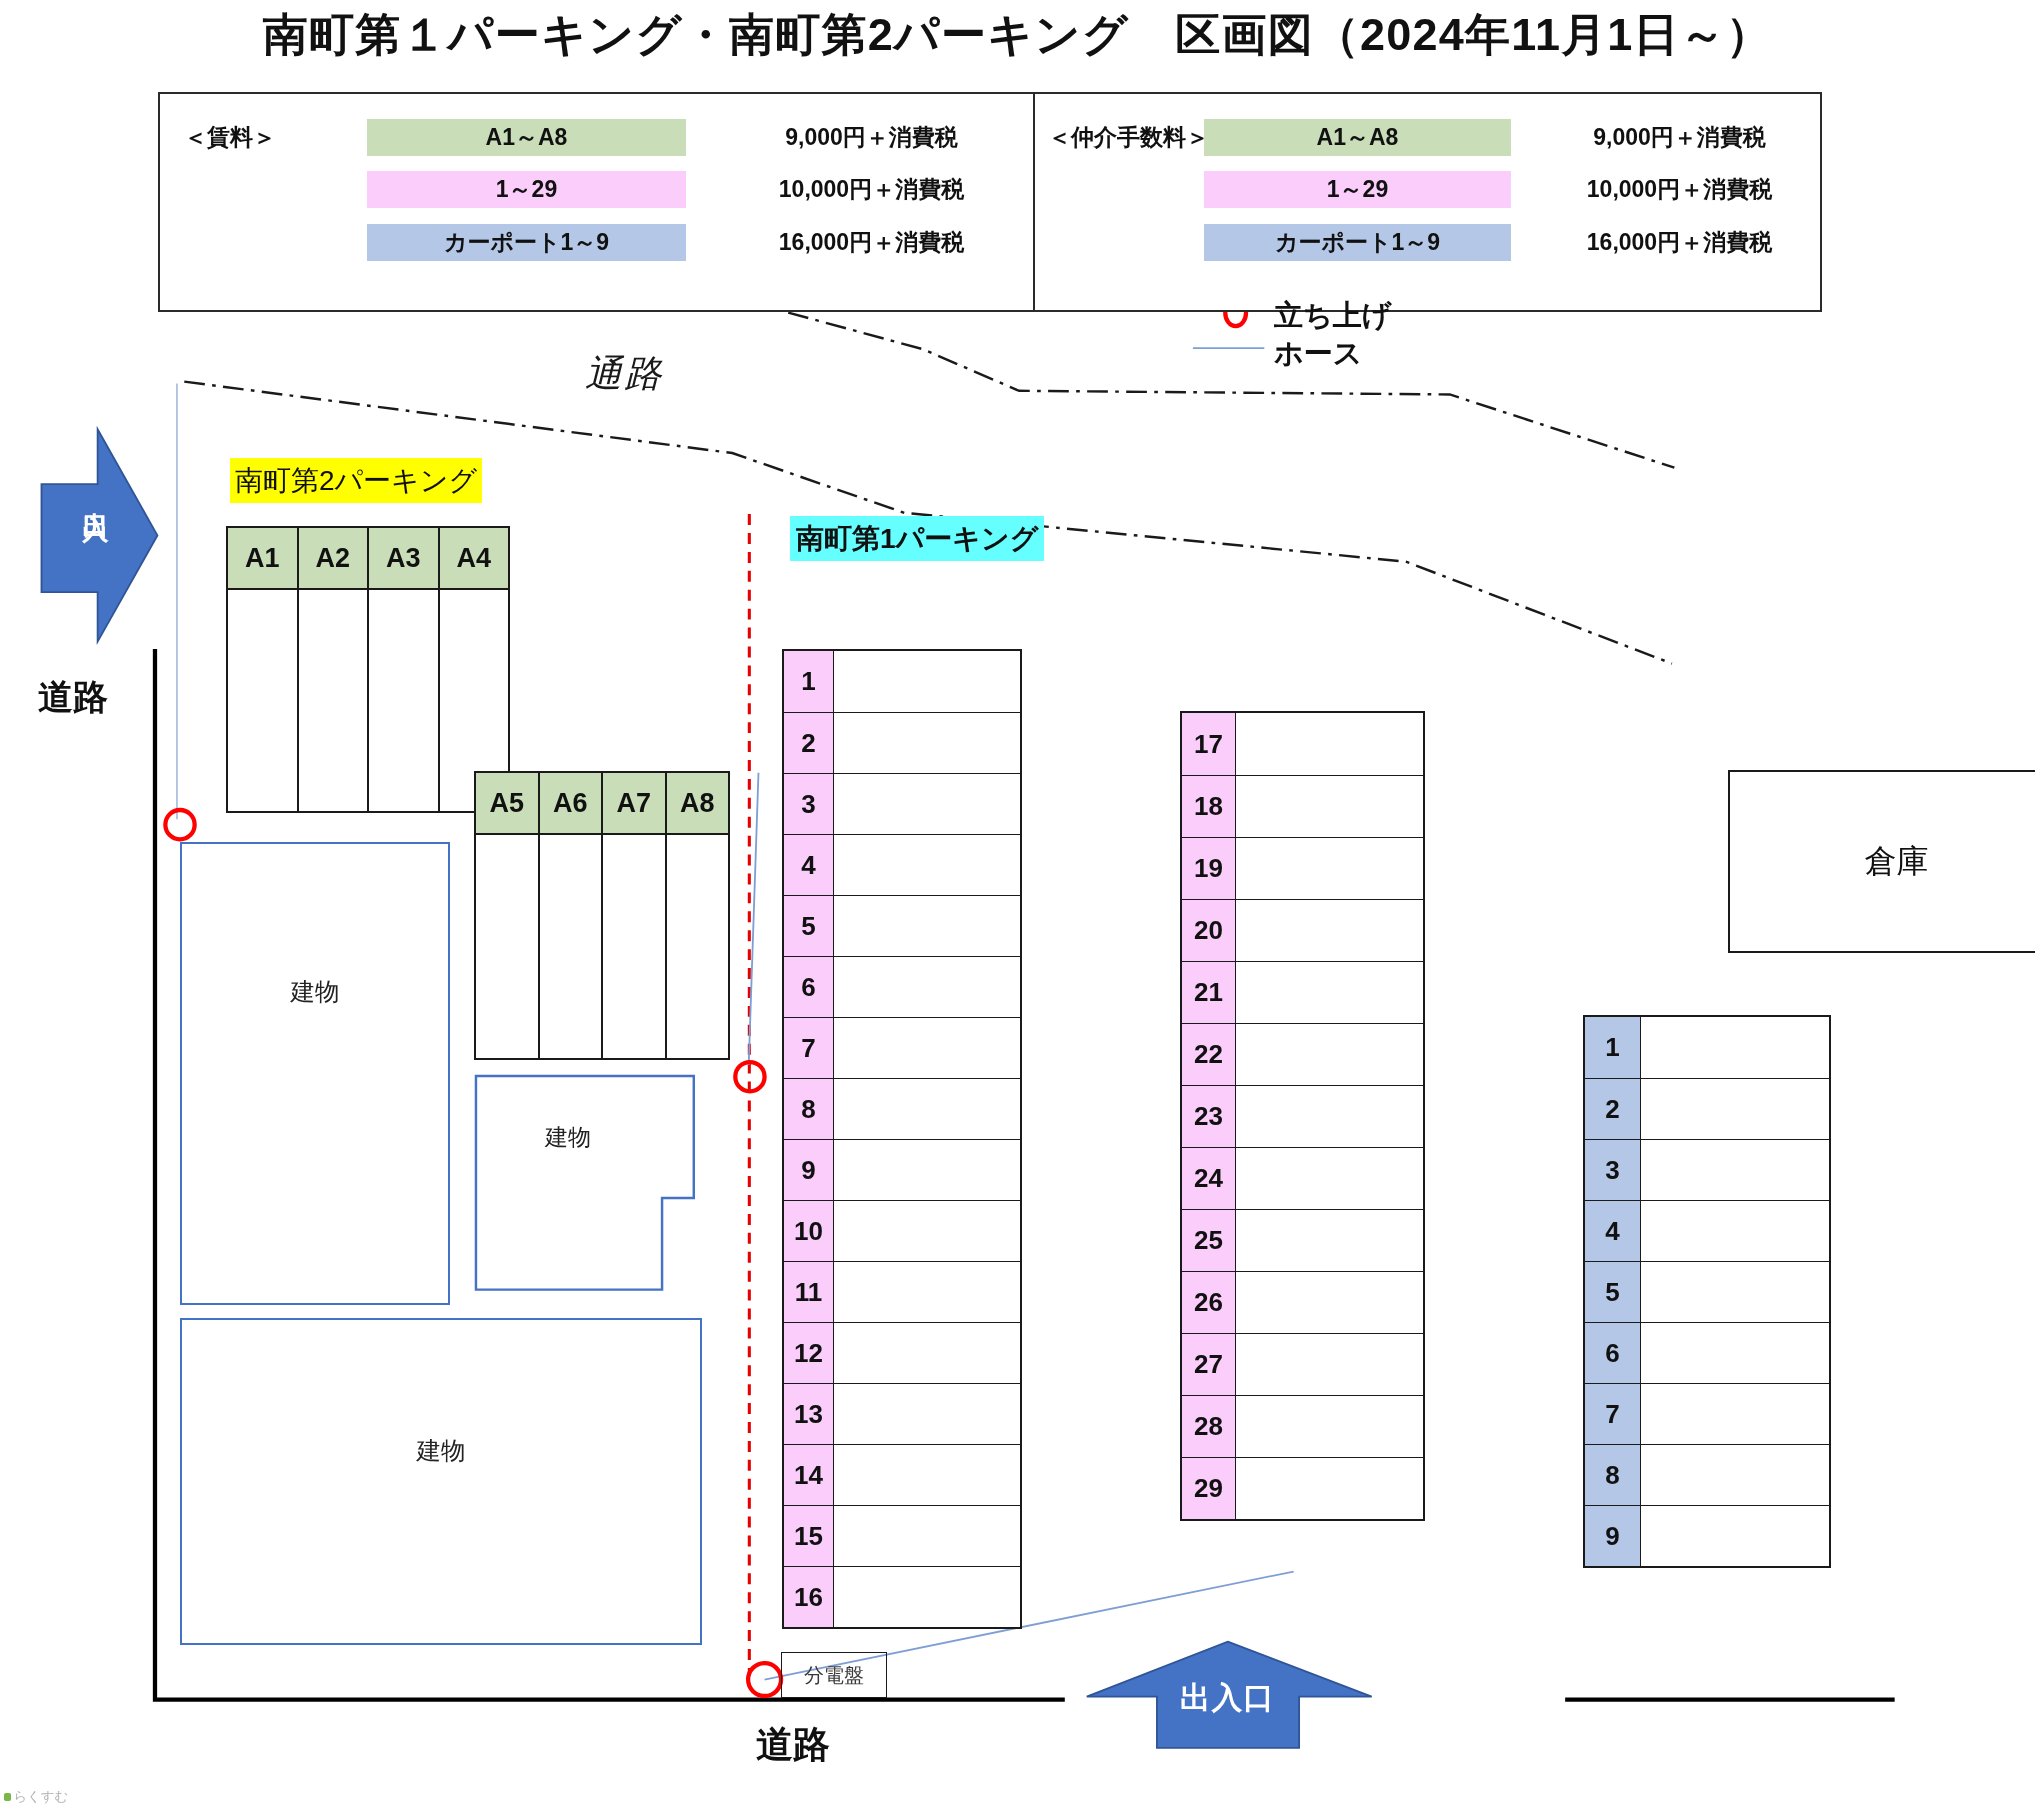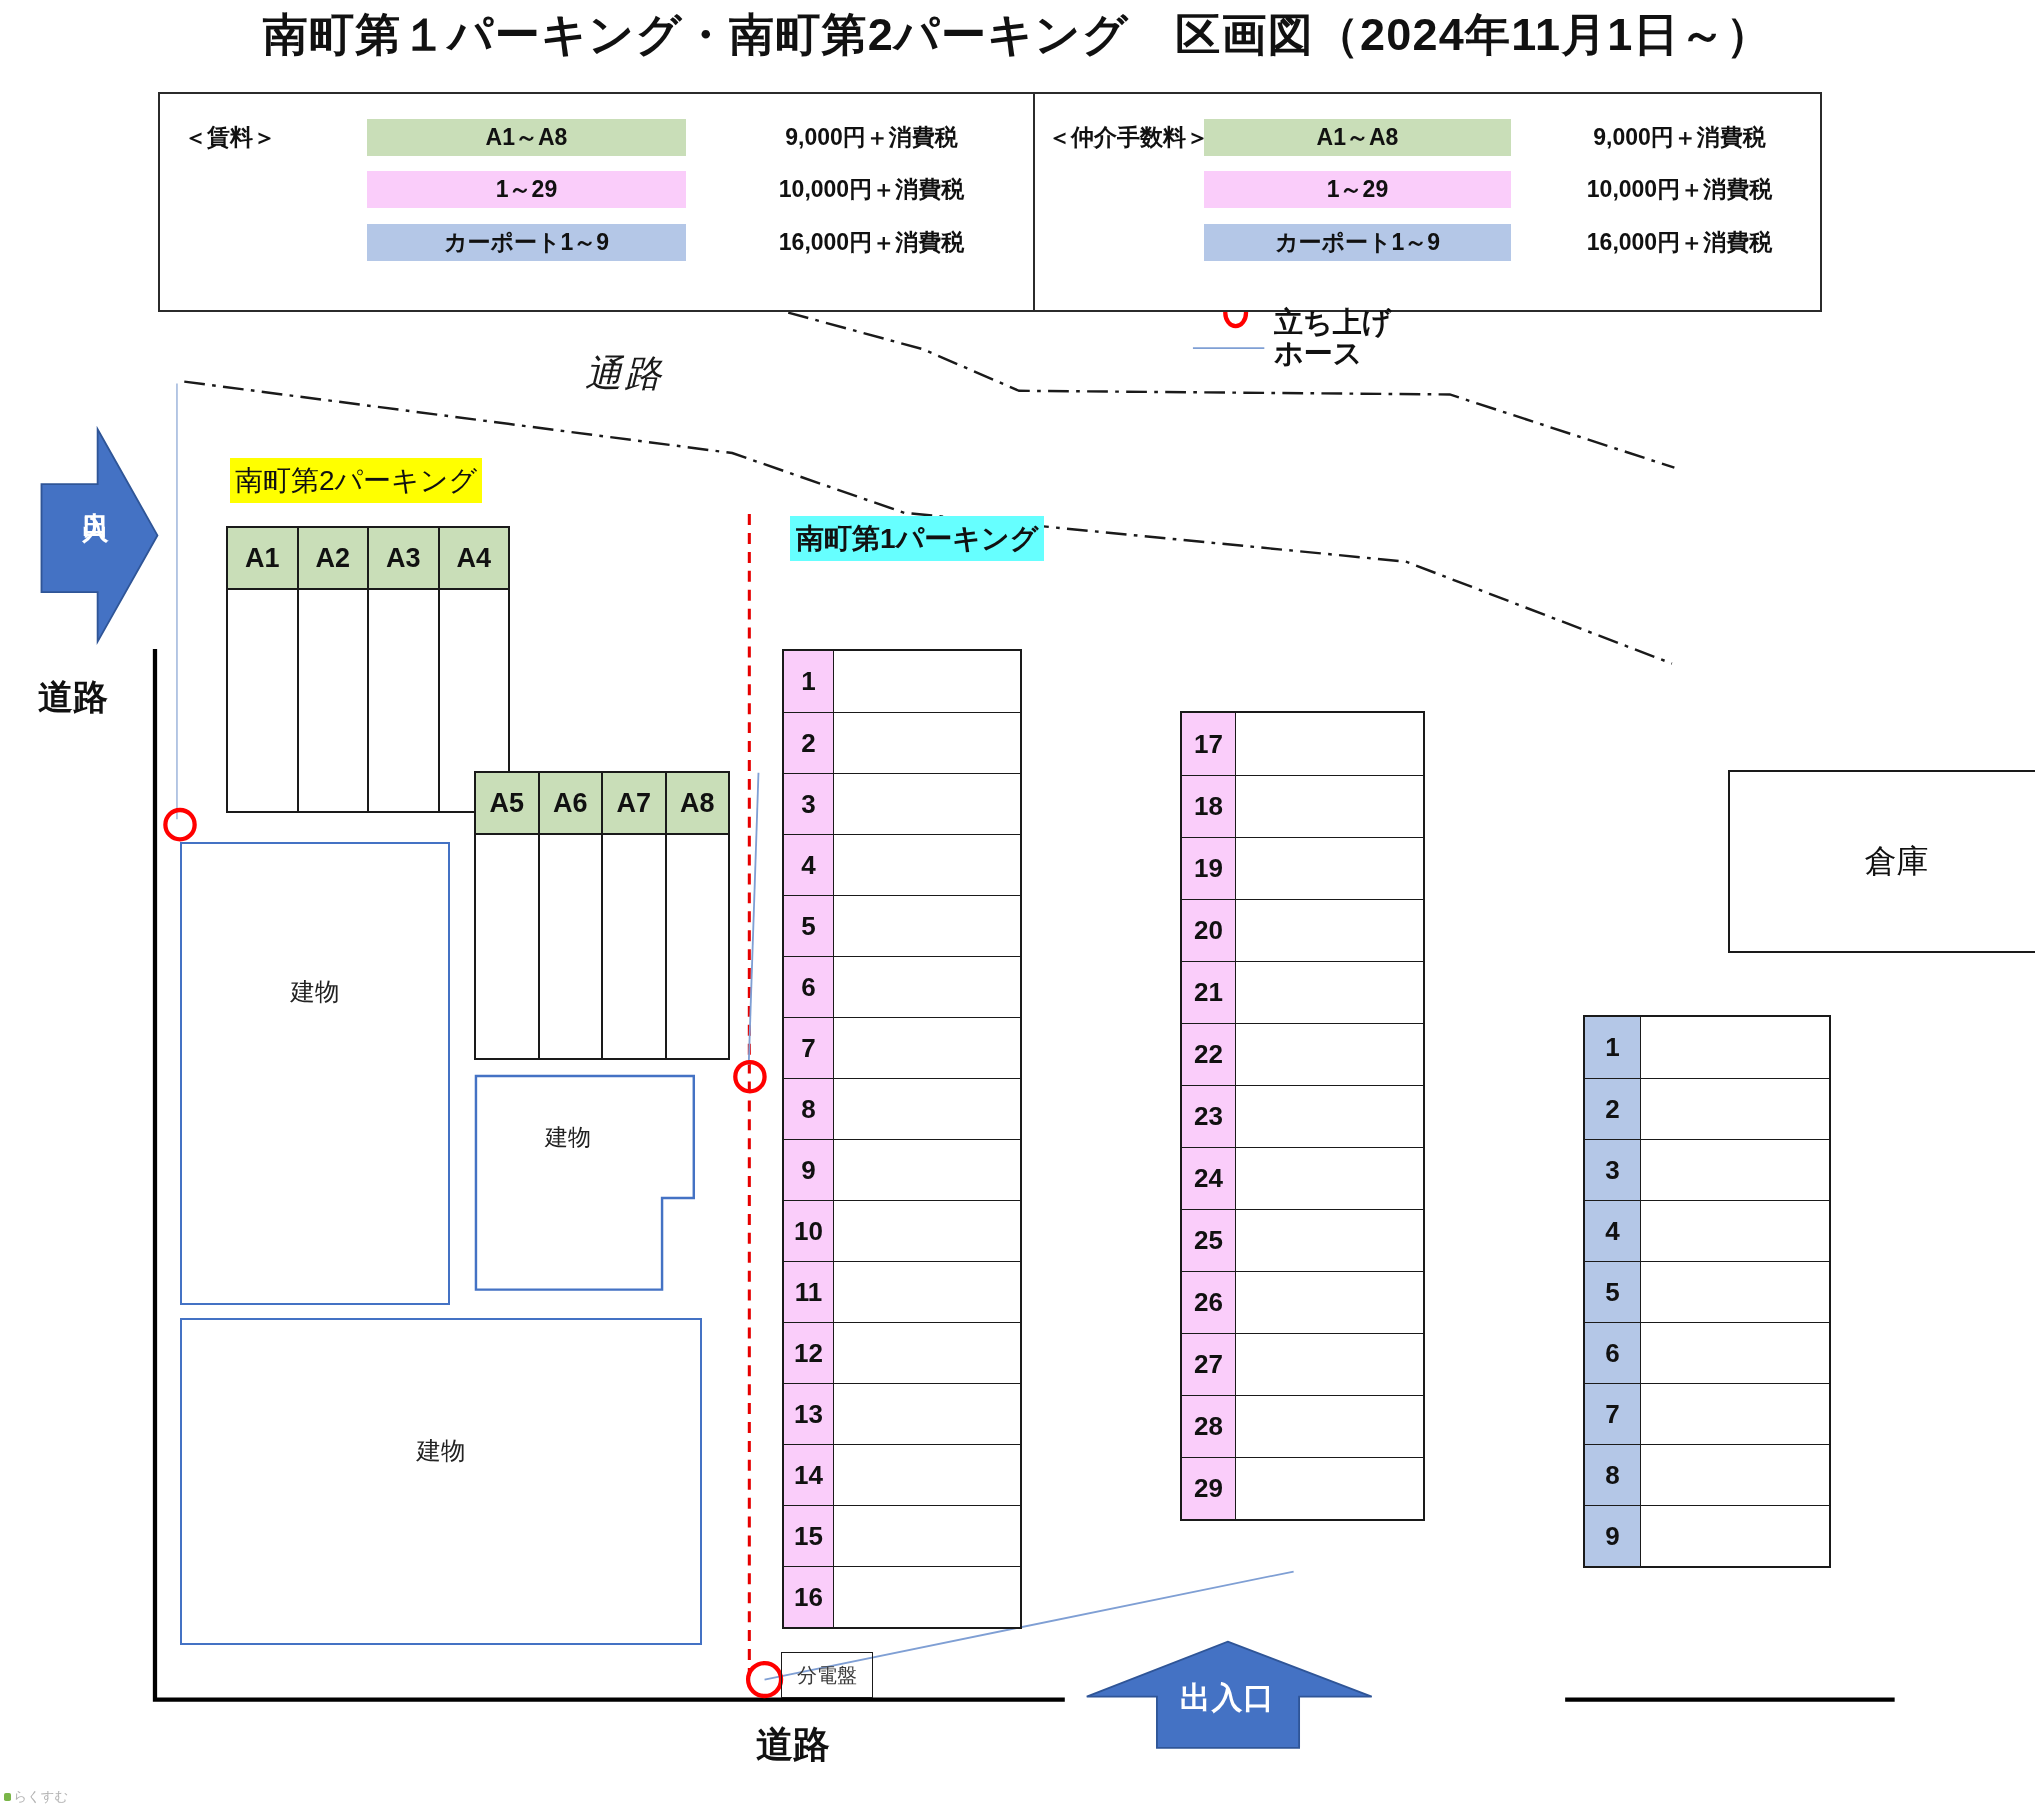--- a/index.html
+++ b/index.html
@@ -65,30 +65,30 @@
 
   
   .bldg{position:absolute;border:2.4px solid var(--c-building);box-sizing:border-box;}
   #bldg1{left:180px;top:842px;width:270px;height:463px;}
   #bldg3{left:180px;top:1318px;width:522px;height:327px;}
   .bldg-label{position:absolute;font-size:24.4px;color:#222;white-space:nowrap;}
   #bldg1-label{left:180px;top:976px;width:270px;text-align:center;}
   #bldg2-label{left:519px;top:1122px;width:98px;text-align:center;font-size:23px;}
   #bldg3-label{left:180px;top:1435px;width:522px;text-align:center;}
   #warehouse{position:absolute;left:1728px;top:770px;width:337px;height:183px;border:2.4px solid var(--c-ink);box-sizing:border-box;display:flex;align-items:center;justify-content:center;font-size:32px;color:#111;}
-  #panel{position:absolute;left:781px;top:1652px;width:92px;height:46px;border:1.8px solid var(--c-ink);box-sizing:border-box;display:flex;align-items:center;justify-content:center;font-size:20px;color:#3a3a3a;}
+  #panel{position:absolute;left:781px;top:1652px;width:106px;height:46px;border:1.8px solid var(--c-ink);box-sizing:border-box;display:flex;align-items:center;justify-content:center;font-size:20px;color:#3a3a3a;}
 
   
   .freelabel{position:absolute;white-space:nowrap;}
   #passage-label{left:585px;top:349px;font-size:37px;color:#1a1a1a;letter-spacing:2.4px;font-style:italic;}
   #road-left{left:38px;top:674px;font-size:35px;font-weight:bold;}
   #road-bottom{left:756px;top:1720px;font-size:37px;font-weight:bold;}
   #lot2-label{left:230px;top:458px;background:var(--c-yellow);font-size:28px;font-weight:normal;padding:3.7px 4.9px;}
   #lot1-label{left:790px;top:516px;background:var(--c-cyan);font-size:28px;font-weight:bold;padding:3.7px 6.1px;}
-  #riser-label-1{left:1274px;top:303px;font-size:29px;font-weight:bold;}
+  #riser-label-1{left:1274px;top:296px;font-size:29px;font-weight:bold;}
   #riser-label-2{left:1274px;top:334px;font-size:29px;font-weight:bold;}
   #entrance-left-label{left:79px;top:492px;height:98px;writing-mode:vertical-rl;color:#fff;font-size:26px;font-weight:bold;letter-spacing:2.4px;}
   #entrance-bottom-label{left:1158px;top:1678px;width:139px;text-align:center;color:#fff;font-size:30.5px;font-weight:bold;letter-spacing:1.2px;}
 
   
   #watermark{position:absolute;left:3.7px;top:1788px;display:flex;align-items:center;gap:2.4px;font-size:13.4px;color:#b3b3b3;}
   #watermark .dot{width:7.3px;height:7.3px;background:#7AB648;border-radius:1.8px;display:inline-block;}
 </style>
 </head>
 <body>

